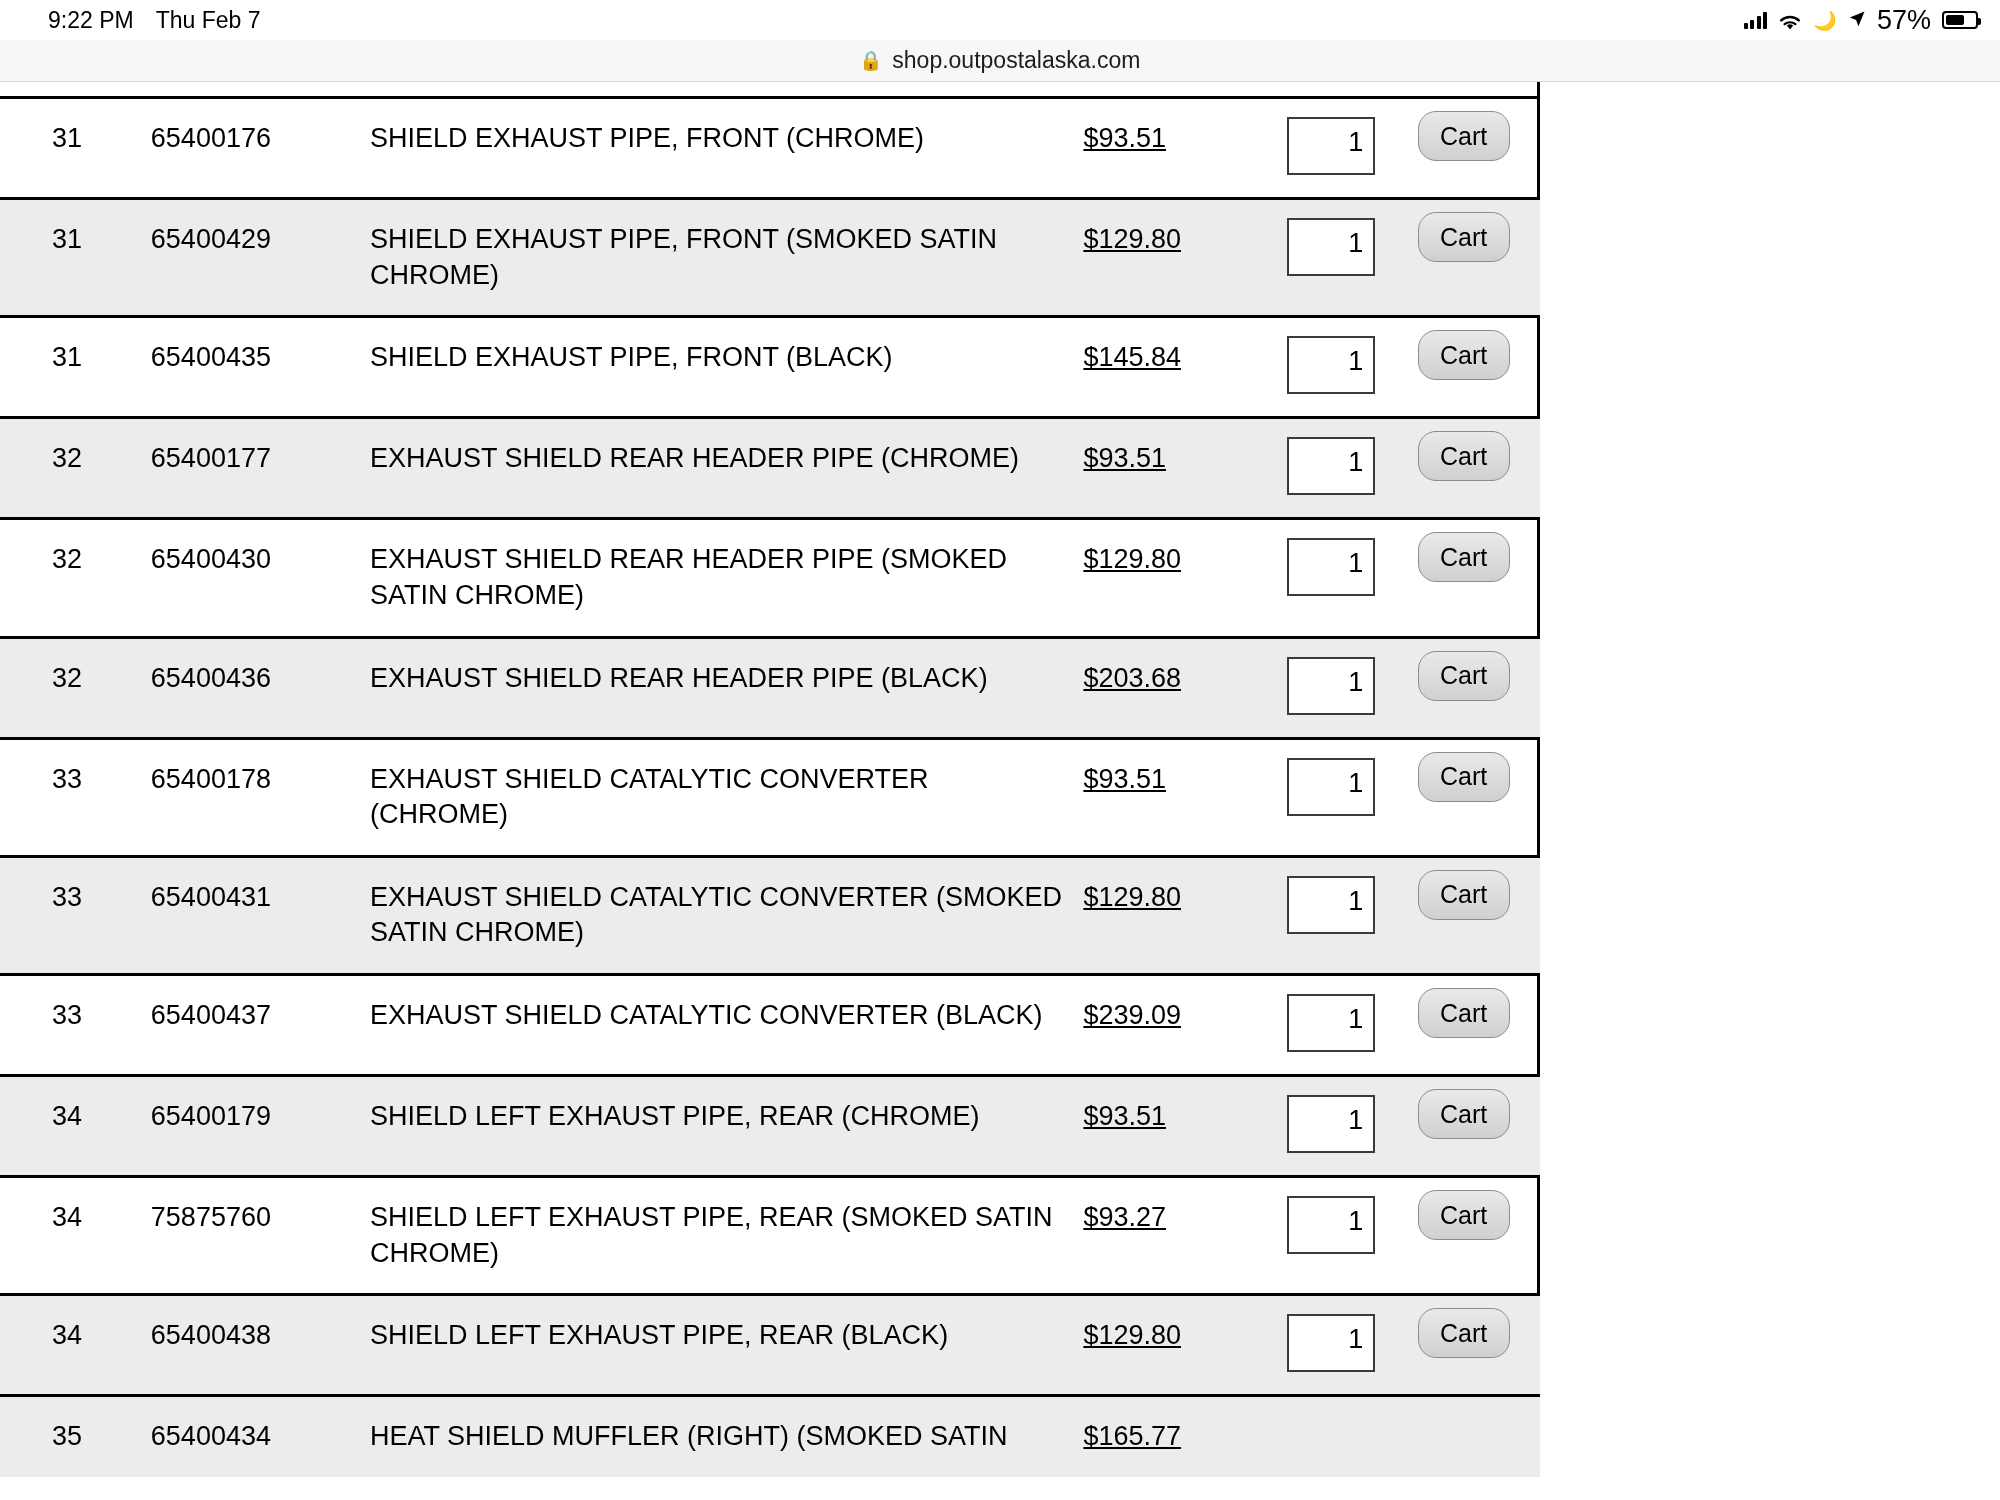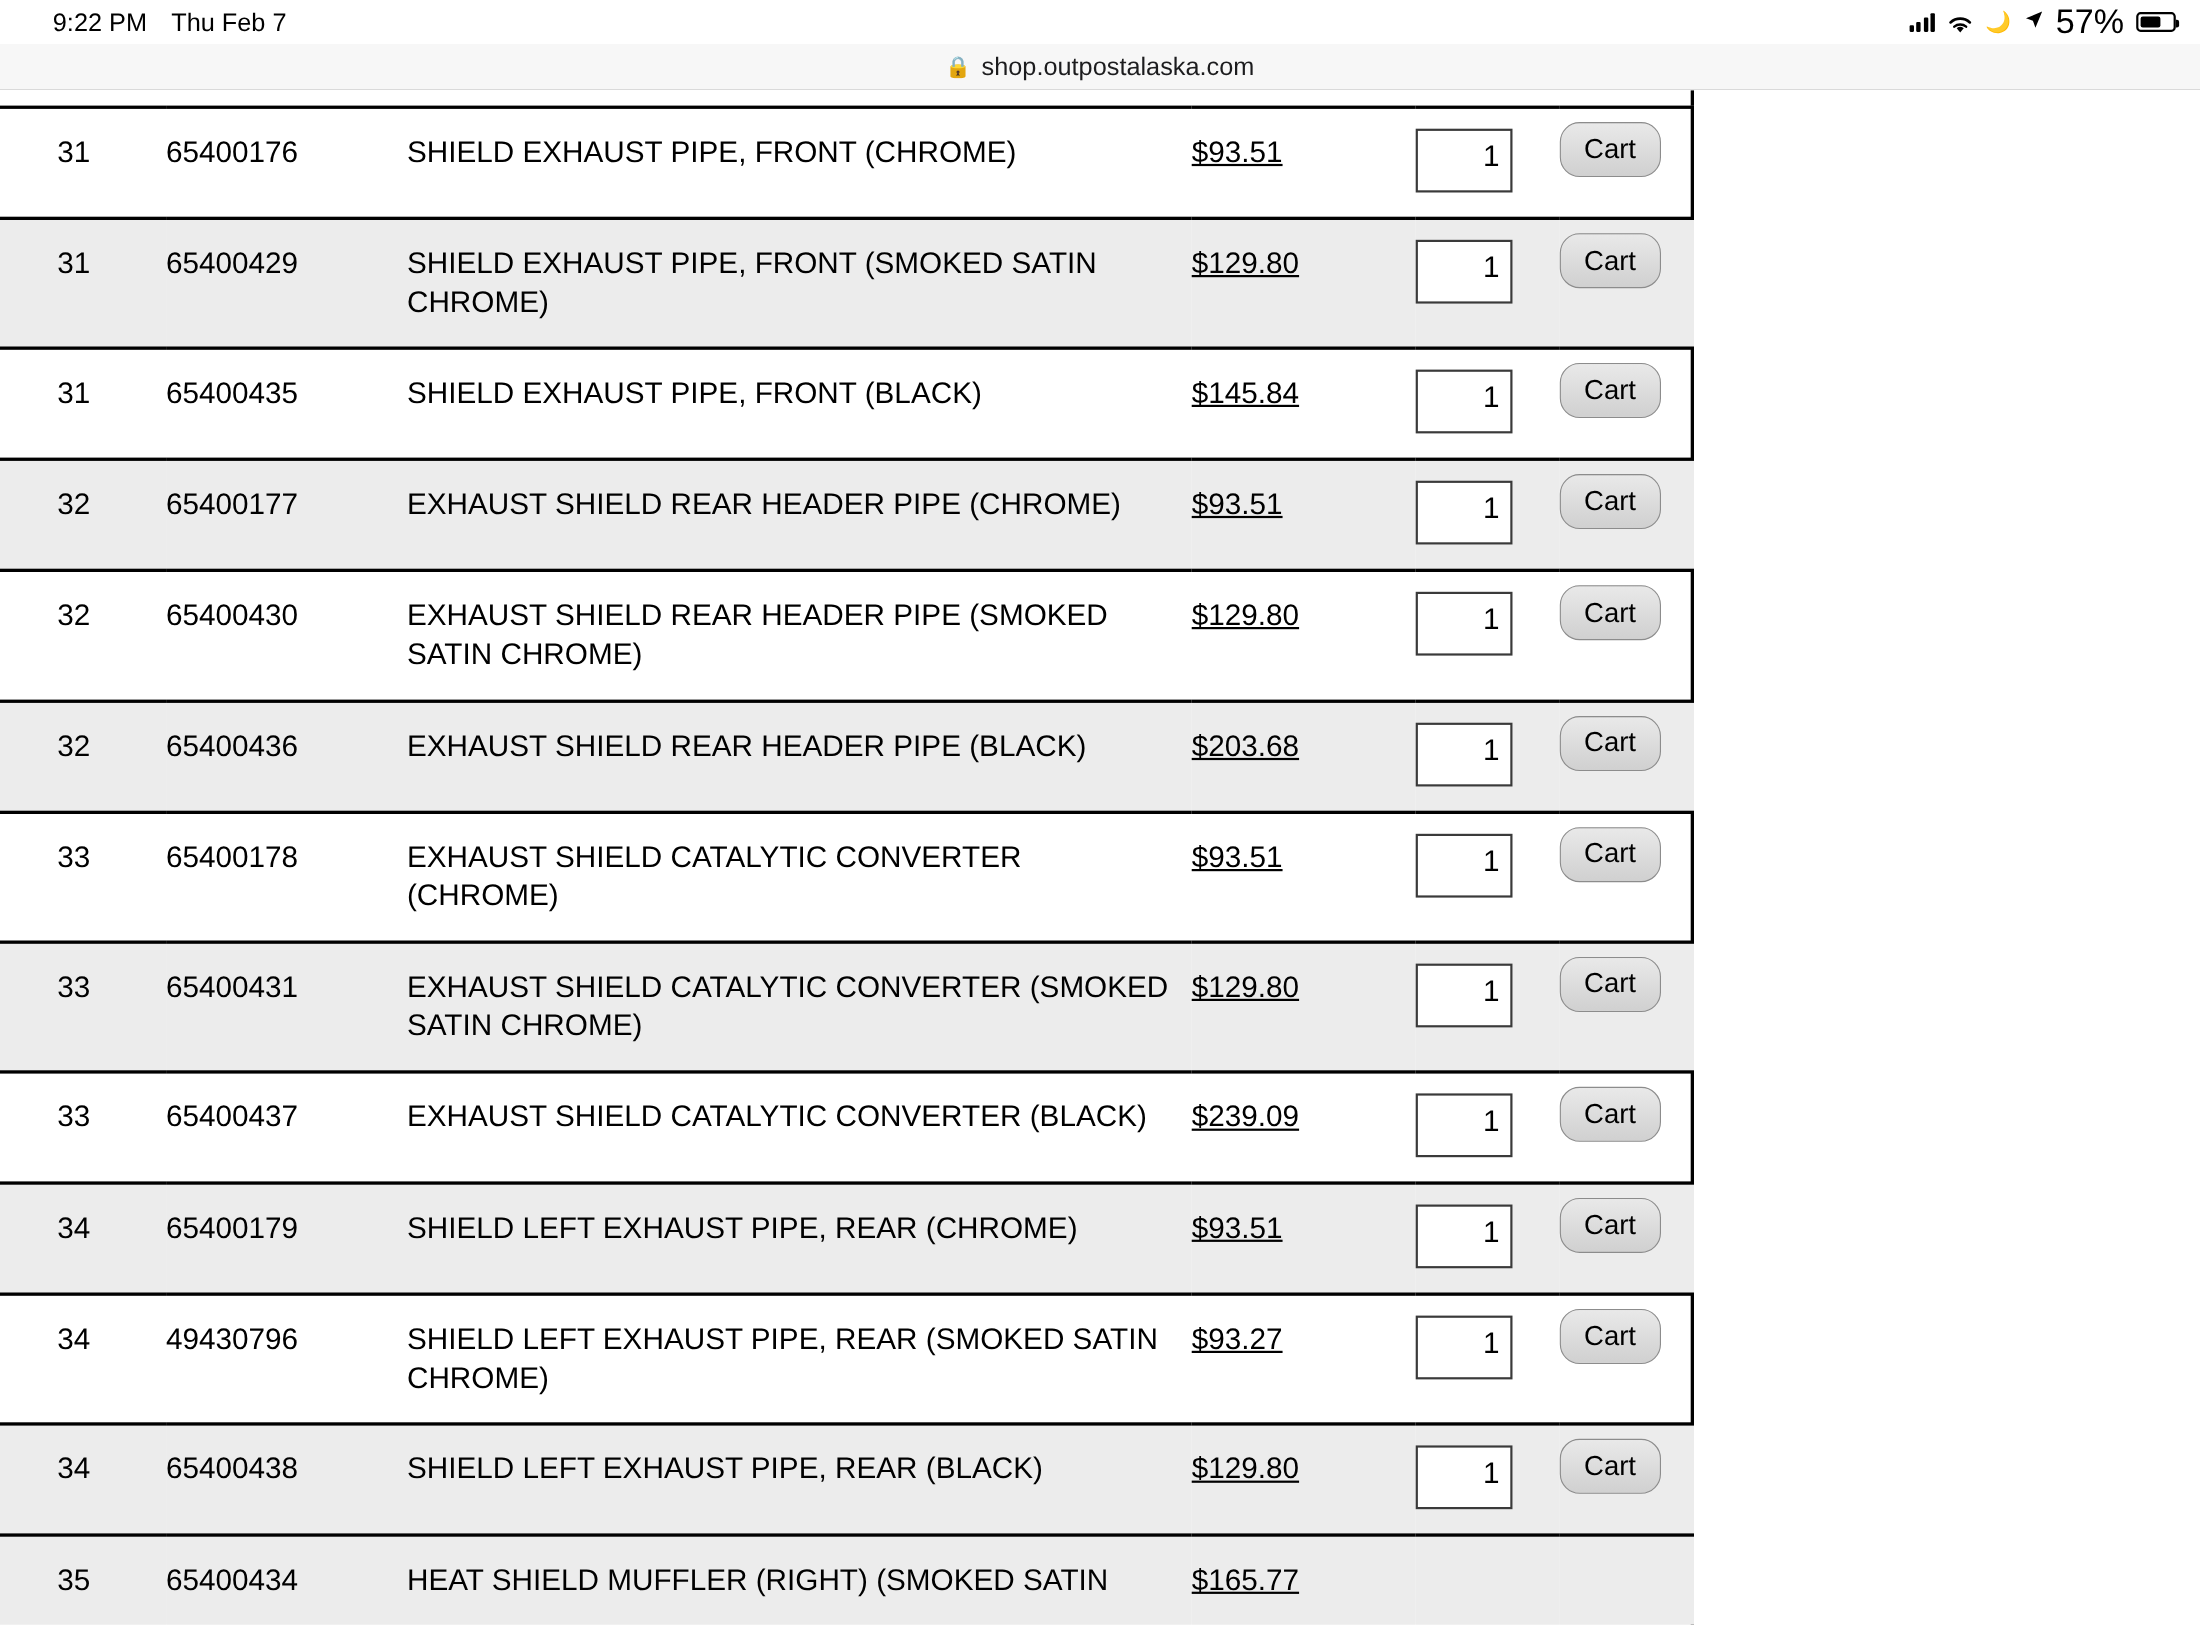--- a/index.html
+++ b/index.html
@@ -42,21 +42,21 @@
   }
   .signal-bars { display: flex; align-items: flex-end; gap: 2.5px; height: 18px; }
   .signal-bars i { display: block; width: 4px; background: #000; border-radius: 1px; }
   .signal-bars i:nth-child(1) { height: 6px; }
   .signal-bars i:nth-child(2) { height: 9px; }
   .signal-bars i:nth-child(3) { height: 13px; }
   .signal-bars i:nth-child(4) { height: 17px; }
   .wifi-icon { width: 24px; height: 18px; position: relative; }
   .moon-icon { font-size: 19px; line-height: 1; color: #000; }
   .loc-icon { font-size: 19px; line-height: 1; }
-  .batt-pct { font-size: 31px; }
+  .batt-pct { font-size: 27px; }
   .batt-icon {
     width: 36px; height: 18px;
     border: 2px solid #000;
     border-radius: 4px;
     position: relative;
     display: flex; align-items: center;
   }
   .batt-icon::after {
     content: "";
     position: absolute;
@@ -329,21 +329,21 @@
             <td class="c-price">$93.51</td>
             <td class="c-qty">
               <div class="qty-input">1</div>
             </td>
             <td class="c-cart">
               <div class="cart-btn">Cart</div>
             </td>
           </tr>
           <tr>
             <td class="c-ref">34</td>
-            <td class="c-num">49430796</td>
+            <td class="c-num">75875760</td>
             <td class="c-desc">SHIELD LEFT EXHAUST PIPE, REAR (SMOKED SATIN CHROME)</td>
             <td class="c-price">$93.27</td>
             <td class="c-qty">
               <div class="qty-input">1</div>
             </td>
             <td class="c-cart">
               <div class="cart-btn">Cart</div>
             </td>
           </tr>
           <tr class="alt">

